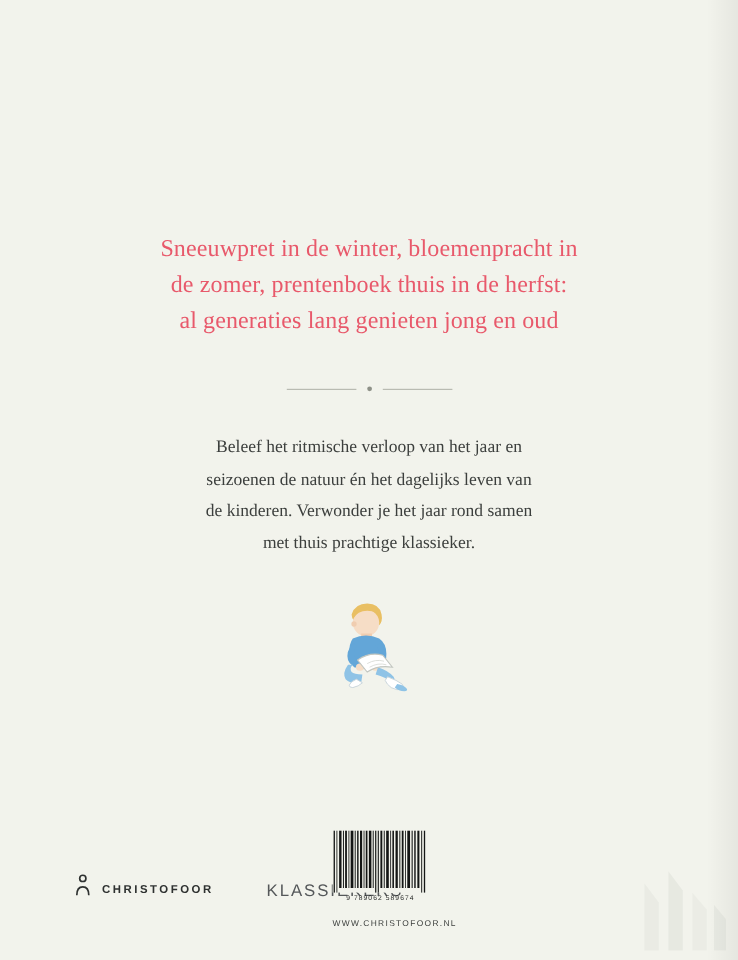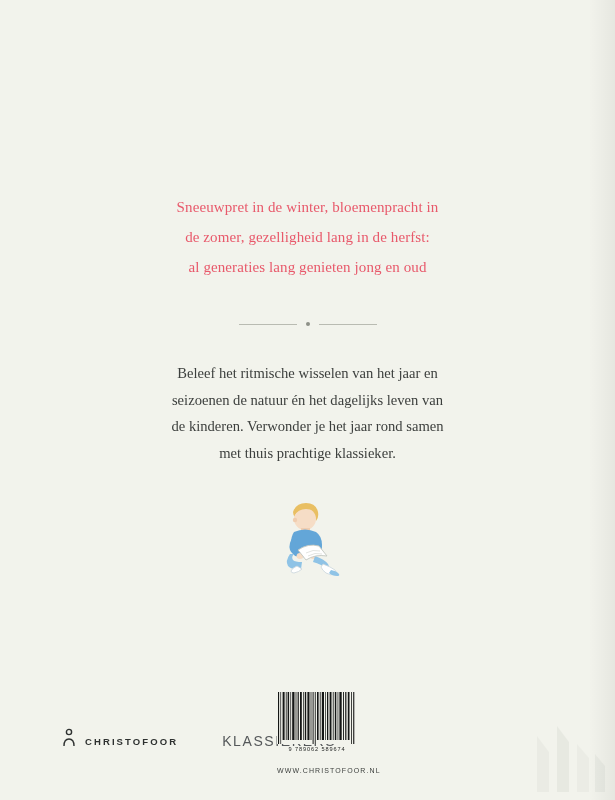--- a/index.html
+++ b/index.html
@@ -32,21 +32,21 @@
   }
 
   .headline {
     position: absolute;
     top: 192px;
     left: 0;
     right: 0;
     text-align: center;
     color: #e8596b;
     font-family: "Liberation Serif", serif;
-    font-size: 15px;
+    font-size: 20px;
     line-height: 30px;
     letter-spacing: 0.1px;
     padding: 0 55px;
     box-sizing: border-box;
   }
   .headline div { white-space: nowrap; }
 
   .divider {
     position: absolute;
     top: 322px;
@@ -159,32 +159,32 @@
     opacity: 0.22;
   }
 </style>
 </head>
 <body>
 
 <div class="page">
 
   <div class="headline">
     <div>Sneeuwpret in de winter, bloemenpracht in</div>
-    <div>de zomer, gezelligheid lang in de herfst:</div>
+    <div>de zomer, prentenboek thuis in de herfst:</div>
     <div>al generaties lang genieten jong en oud</div>
   </div>
 
   <div class="divider">
     <span class="rule"></span>
     <span class="dot"></span>
     <span class="rule"></span>
   </div>
 
   <div class="body-copy">
-    <div>Beleef het ritmische wisselen van het jaar en</div>
+    <div>Beleef het ritmische verloop van het jaar en</div>
     <div>seizoenen de natuur én het dagelijks leven van</div>
     <div>de kinderen. Verwonder je het jaar rond samen</div>
     <div>met thuis prachtige klassieker.</div>
   </div>
 
   <div class="illustration">
     <svg width="110" height="90" viewBox="0 0 110 90">
 
       <path d="M40 14 q3 -9 13 -9 q10 0 12 9 q1 6 -2 9 q-2 -5 -8 -6 q-7 -1 -13 2 q-2 -2 -2 -5 z" fill="#e9bf63"></path>
 

